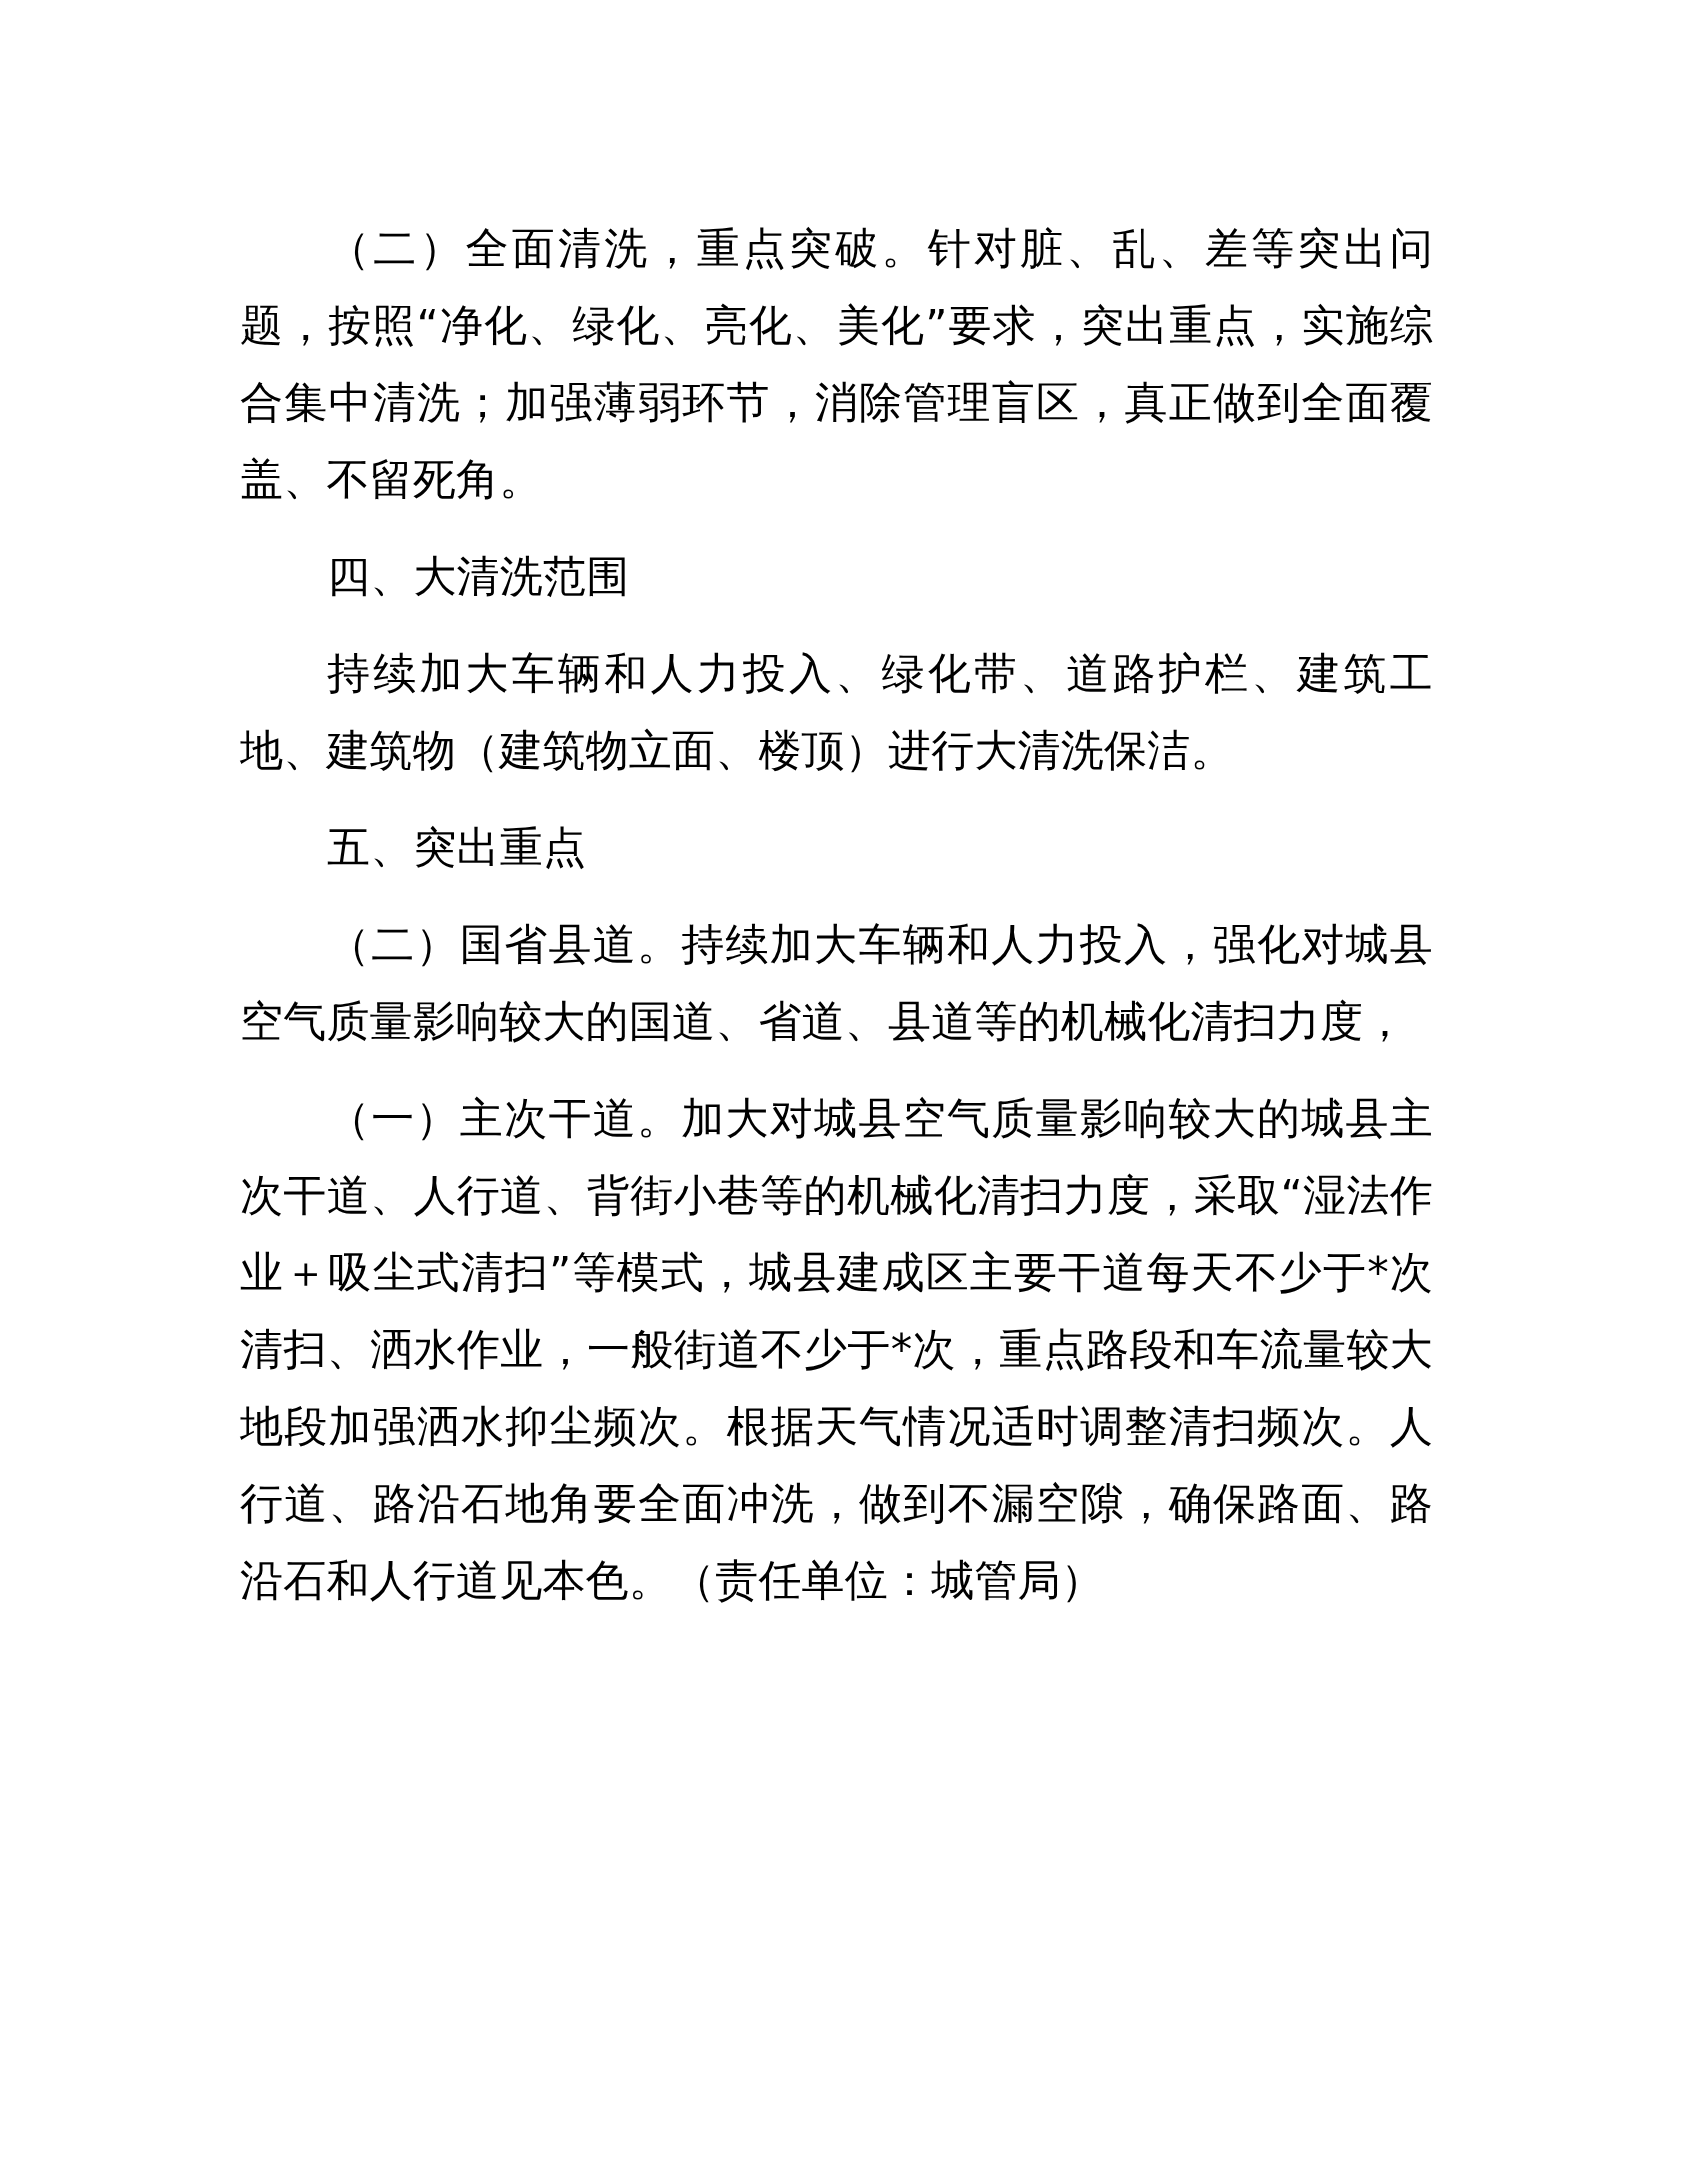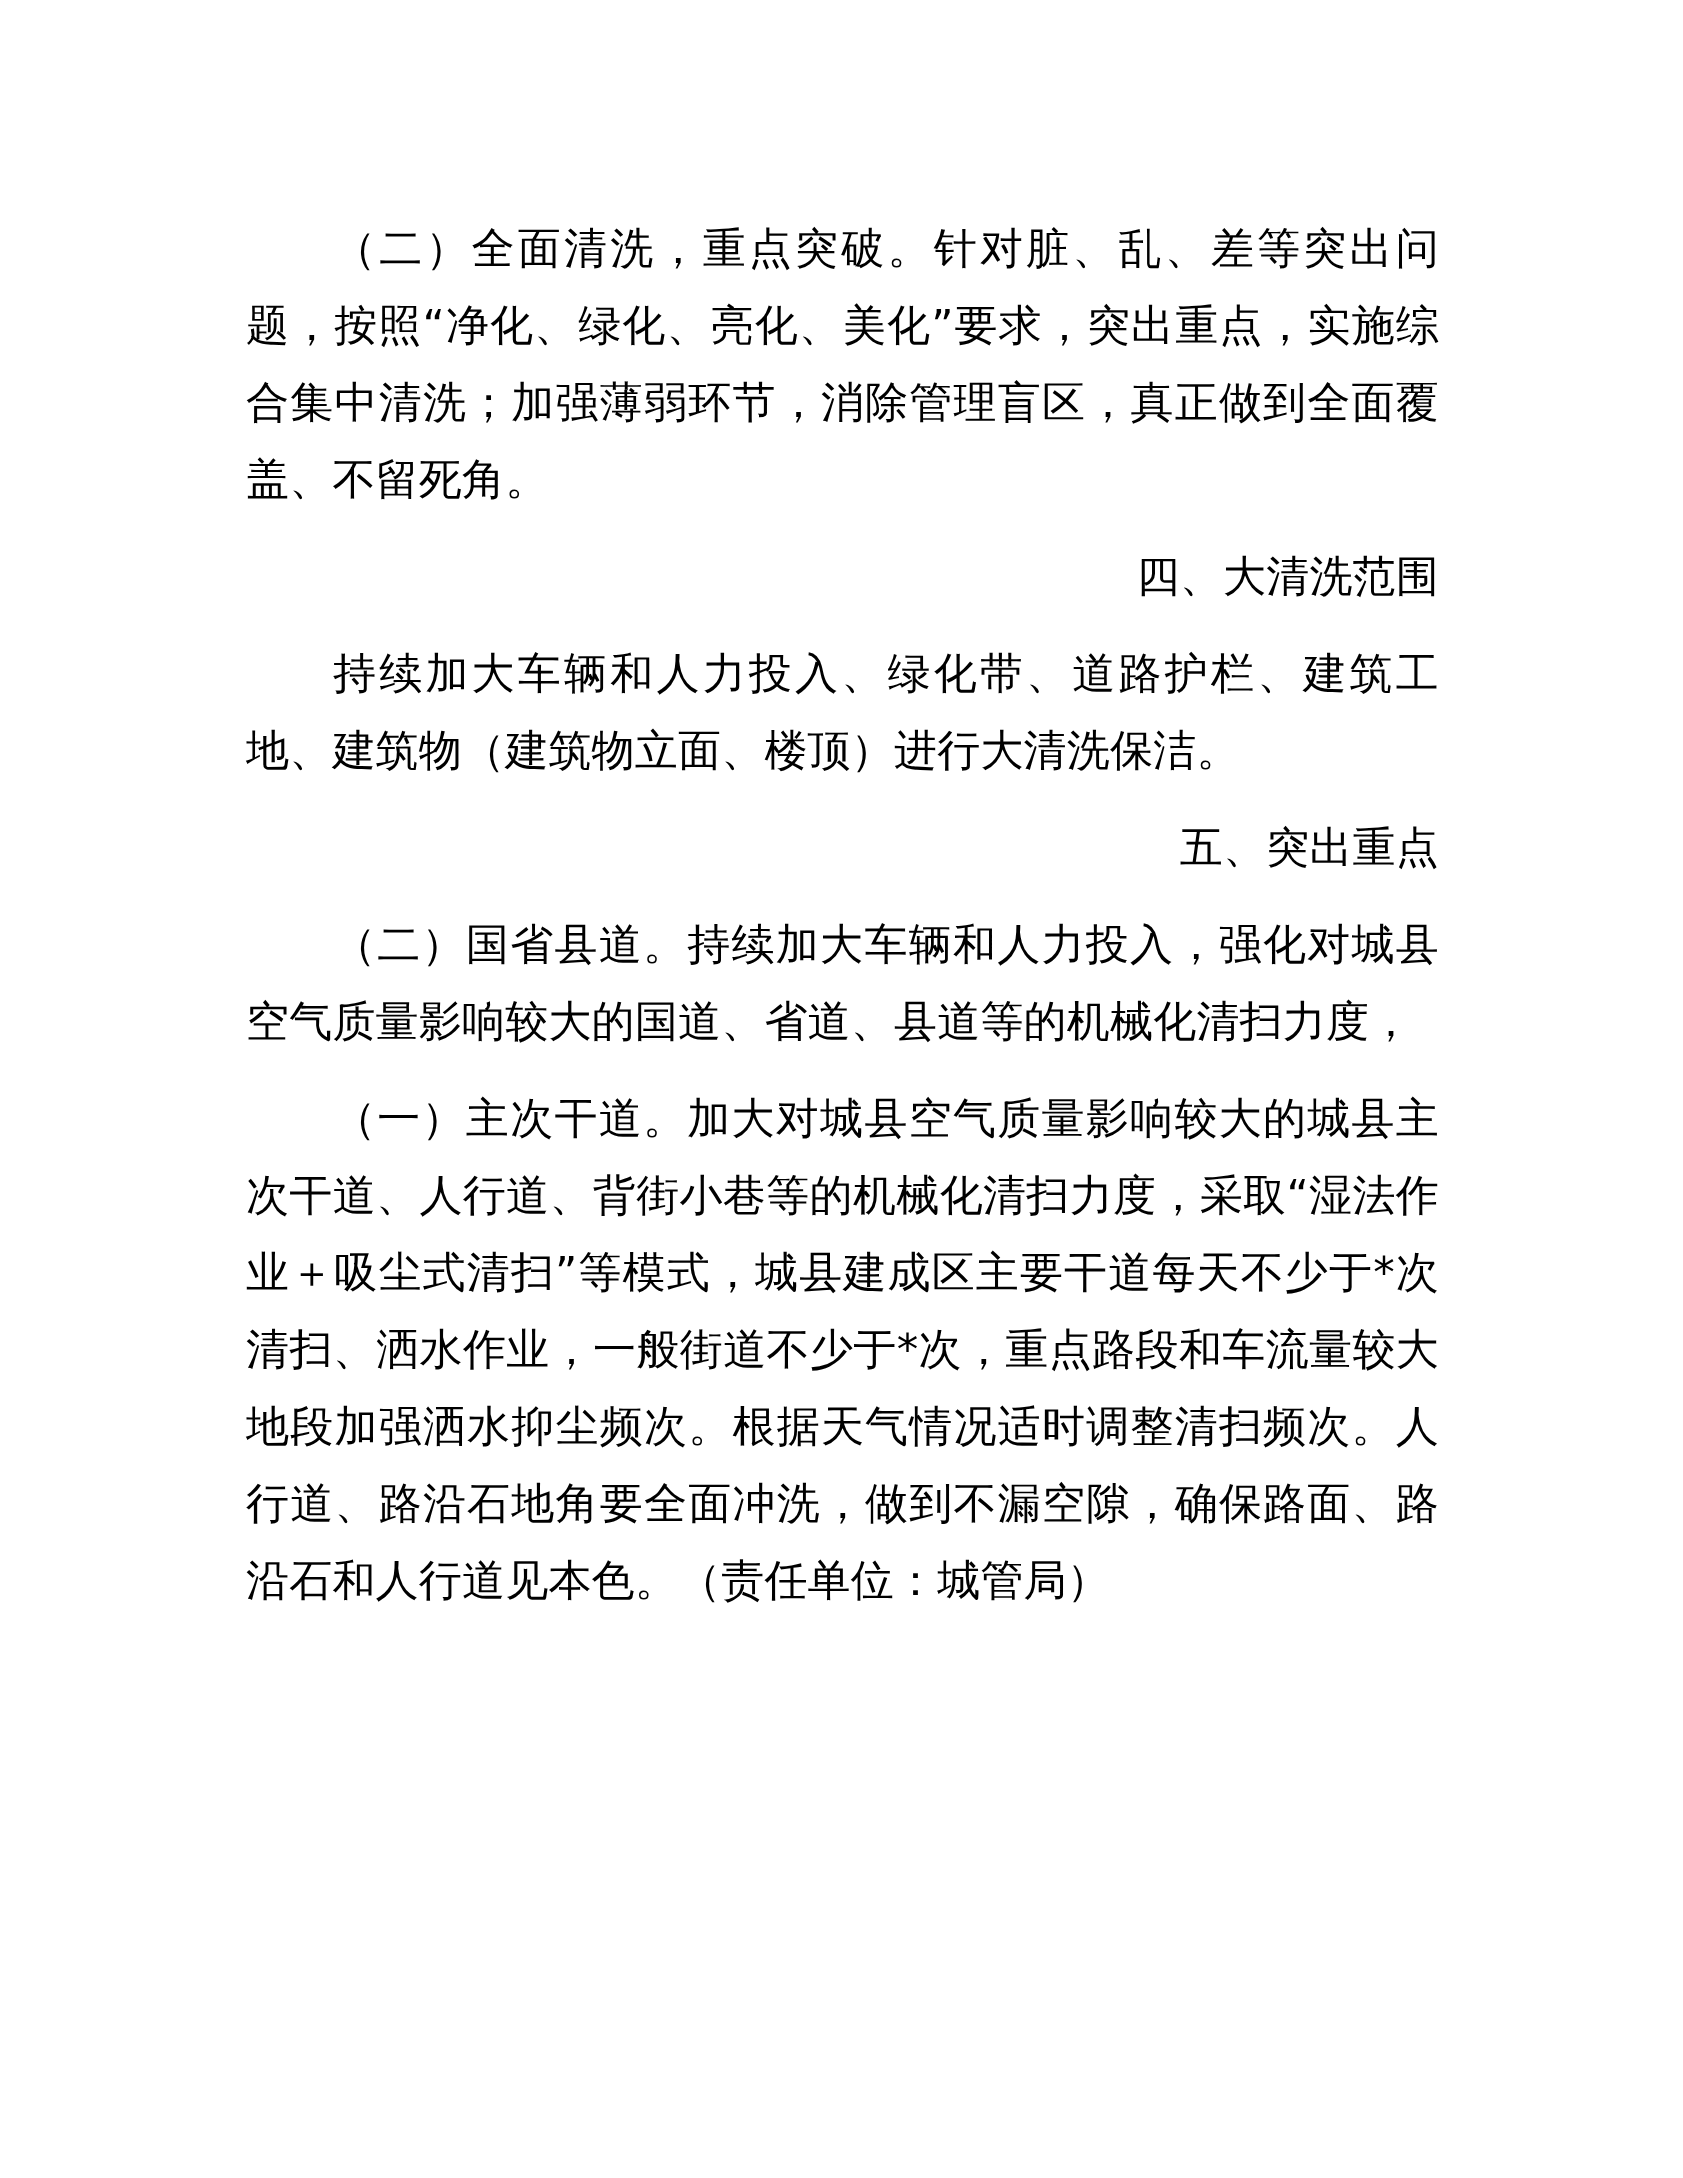--- a/index.html
+++ b/index.html
@@ -1,27 +1,27 @@
 <!DOCTYPE html>
 <html><head>
 <meta charset="utf-8">
 <style>
   html, body { margin: 0; padding: 0; background: #ffffff; }
   body { width: 1683px; height: 2178px; position: relative; overflow: hidden; }
   .page {
-    position: absolute; left: 246px; top: 210px; width: 1193px;
+    position: absolute; left: 240px; top: 210px; width: 1193px;
     font-family: "DejaVu Sans", "Liberation Sans", sans-serif;
     color: #000000;
     font-size: 43px;
     line-height: 77px;
     letter-spacing: 0.2px;
   }
   .para { margin: 0 0 20px 0; text-align: justify; text-align-last: left; }
   .indent { text-indent: 87px; }
-  .heading { margin: 0 0 20px 0; text-indent: 87px; text-align: right; }
+  .heading { margin: 0 0 20px 0; text-indent: 87px; }
 </style>
 </head>
 <body>
 
 <div class="page">
   <p class="para indent">（二）全面清洗，重点突破。针对脏、乱、差等突出问题，按照“净化、绿化、亮化、美化”要求，突出重点，实施综合集中清洗；加强薄弱环节，消除管理盲区，真正做到全面覆盖、不留死角。</p>
   <p class="heading">四、大清洗范围</p>
   <p class="para indent">持续加大车辆和人力投入、绿化带、道路护栏、建筑工地、建筑物（建筑物立面、楼顶）进行大清洗保洁。</p>
   <p class="heading">五、突出重点</p>
   <p class="para indent">（二）国省县道。持续加大车辆和人力投入，强化对城县空气质量影响较大的国道、省道、县道等的机械化清扫力度，</p>

